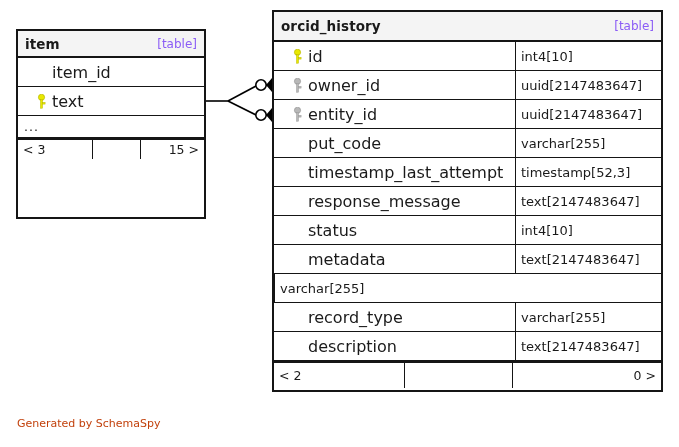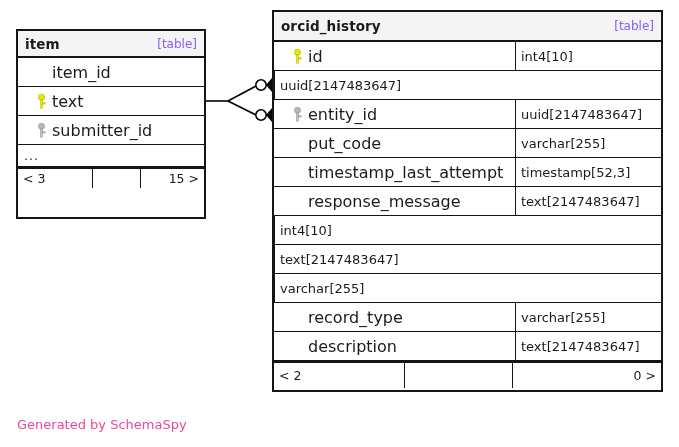--- a/index.html
+++ b/index.html
@@ -138,22 +138,22 @@
     width: 679px;
     height: 447px;
     pointer-events: none;
   }
 
   
   #credit {
     position: absolute;
     left: 17px;
     top: 417px;
-    font-size: 13px;
-    color: #ec4899;
+    font-size: 11px;
+    color: #c2410c;
   }
 </style>
 </head>
 <body>
 
 <div class="entity" id="item-table">
   <div class="entity-header">
     <span class="entity-title">item</span>
     <span class="entity-tag">[table]</span>
   </div>
@@ -171,32 +171,20 @@
         <svg width="9" height="15" viewBox="0 0 9 15">
           <circle cx="4.5" cy="3.3" r="3.1" fill="#e8e800" stroke="#b8b800" stroke-width="0.7"></circle>
           <rect x="3.5" y="5.6" width="2" height="8.6" fill="#e8e800" stroke="#b8b800" stroke-width="0.5"></rect>
           <rect x="5.5" y="8.4" width="2.6" height="1.7" fill="#e8e800" stroke="#b8b800" stroke-width="0.5"></rect>
         </svg>
       </span>
       <span class="colname">text</span>
     </div>
   </div>
 
-  <div class="row">
-    <div class="cell-name">
-      <span class="keyslot">
-        <svg width="9" height="15" viewBox="0 0 9 15">
-          <circle cx="4.5" cy="3.3" r="3.1" fill="#b8b8b8" stroke="#9a9a9a" stroke-width="0.7"></circle>
-          <rect x="3.5" y="5.6" width="2" height="8.6" fill="#b8b8b8" stroke="#9a9a9a" stroke-width="0.5"></rect>
-          <rect x="5.5" y="8.4" width="2.6" height="1.7" fill="#b8b8b8" stroke="#9a9a9a" stroke-width="0.5"></rect>
-        </svg>
-      </span>
-      <span class="colname">submitter_id</span>
-    </div>
-  </div>
 
 
   <div class="row ellipsis-row">
     <div class="cell-name">...</div>
   </div>
 
   <div class="entity-footer">
     <div class="foot-cell foot-left">&lt; 3</div>
     <div class="foot-cell foot-mid"></div>
     <div class="foot-cell foot-right">15 &gt;</div>
@@ -217,20 +205,30 @@
           <rect x="3.5" y="5.6" width="2" height="8.6" fill="#e8e800" stroke="#b8b800" stroke-width="0.5"></rect>
           <rect x="5.5" y="8.4" width="2.6" height="1.7" fill="#e8e800" stroke="#b8b800" stroke-width="0.5"></rect>
         </svg>
       </span>
       <span class="colname">id</span>
     </div>
     <div class="cell-type">int4[10]</div>
   </div>
 
   <div class="row">
+    <div class="cell-name">
+      <span class="keyslot">
+        <svg width="9" height="15" viewBox="0 0 9 15">
+          <circle cx="4.5" cy="3.3" r="3.1" fill="#b8b8b8" stroke="#9a9a9a" stroke-width="0.7"></circle>
+          <rect x="3.5" y="5.6" width="2" height="8.6" fill="#b8b8b8" stroke="#9a9a9a" stroke-width="0.5"></rect>
+          <rect x="5.5" y="8.4" width="2.6" height="1.7" fill="#b8b8b8" stroke="#9a9a9a" stroke-width="0.5"></rect>
+        </svg>
+      </span>
+      <span class="colname">owner_id</span>
+    </div>
     <div class="cell-type">uuid[2147483647]</div>
   </div>
 
   <div class="row">
     <div class="cell-name">
       <span class="keyslot">
         <svg width="9" height="15" viewBox="0 0 9 15">
           <circle cx="4.5" cy="3.3" r="3.1" fill="#b8b8b8" stroke="#9a9a9a" stroke-width="0.7"></circle>
           <rect x="3.5" y="5.6" width="2" height="8.6" fill="#b8b8b8" stroke="#9a9a9a" stroke-width="0.5"></rect>
           <rect x="5.5" y="8.4" width="2.6" height="1.7" fill="#b8b8b8" stroke="#9a9a9a" stroke-width="0.5"></rect>
@@ -259,24 +257,32 @@
 
   <div class="row">
     <div class="cell-name">
       <span class="keyslot"></span>
       <span class="colname">response_message</span>
     </div>
     <div class="cell-type">text[2147483647]</div>
   </div>
 
   <div class="row">
+    <div class="cell-name">
+      <span class="keyslot"></span>
+      <span class="colname">status</span>
+    </div>
     <div class="cell-type">int4[10]</div>
   </div>
 
   <div class="row">
+    <div class="cell-name">
+      <span class="keyslot"></span>
+      <span class="colname">metadata</span>
+    </div>
     <div class="cell-type">text[2147483647]</div>
   </div>
 
   <div class="row">
     <div class="cell-type">varchar[255]</div>
   </div>
 
   <div class="row">
     <div class="cell-name">
       <span class="keyslot"></span>

